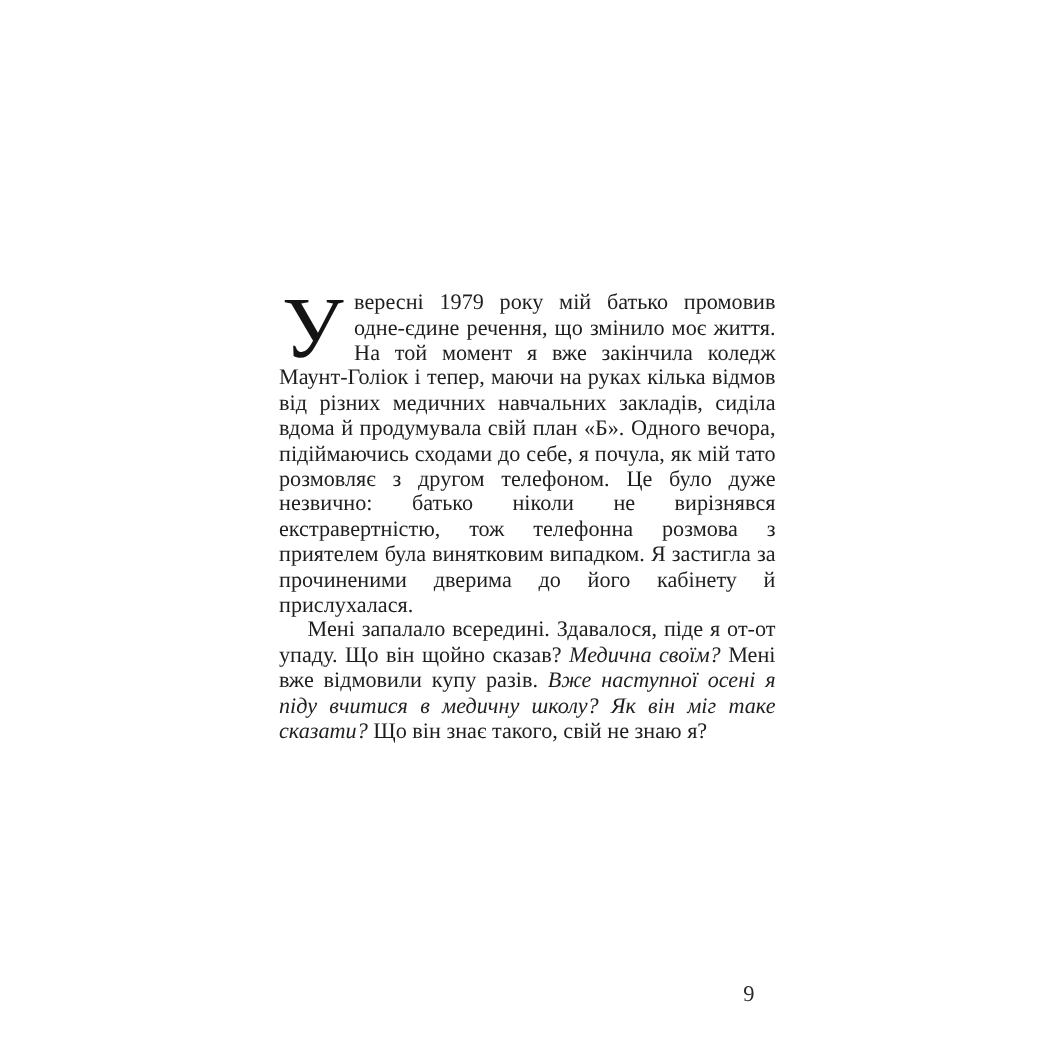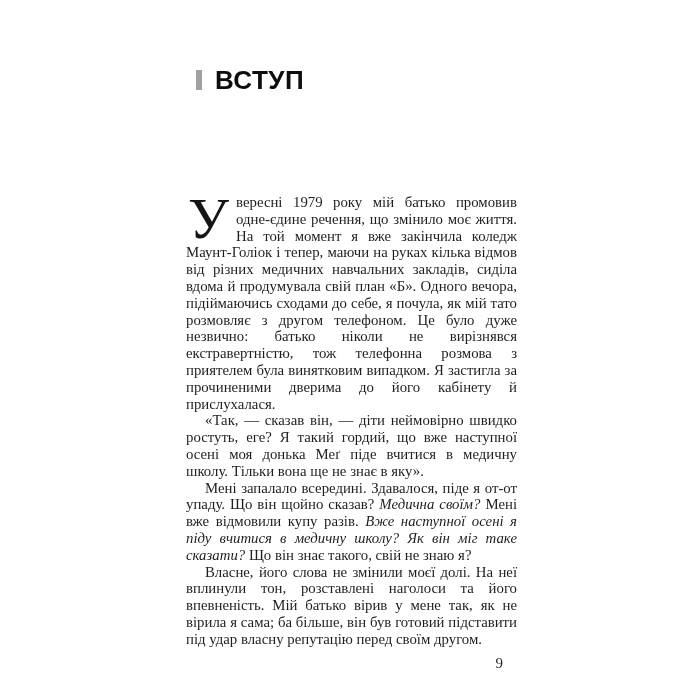--- a/index.html
+++ b/index.html
@@ -75,32 +75,26 @@
     text-align: right;
     font-size: 15px;
     color: #2a2a2a;
   }
 </style>
 </head>
 <body>
 
 <div class="page">
 
-  <div class="chapter-heading">
-    <span class="accent-bar"></span>
-    <h1 class="chapter-title">ВСТУП</h1>
-  </div>
 
   <div class="body-text">
 
     <p class="para"><span class="dropcap">У</span><span>вересні 1979 року мій батько промовив одне-єдине речення, що змінило моє життя. На той момент я вже закінчила коледж Маунт-Голіок і тепер, маючи на руках кілька відмов від різних медичних навчальних закладів, сиділа вдома й продумувала свій план «Б». Одного вечора, підіймаючись сходами до себе, я почула, як мій тато розмовляє з другом телефоном. Це було дуже незвично: батько ніколи не вирізнявся екстравертністю, тож телефонна розмова з приятелем була винятковим випадком. Я застигла за прочиненими дверима до його кабінету й прислухалася.</span></p>
 
-    <p class="para indented">«Так, — сказав він, — діти неймовірно швидко ростуть, еге? Я такий гордий, що вже наступної осені моя донька Меґ піде вчитися в медичну школу. Тільки вона ще не знає в яку».</p>
 
     <p class="para indented"><span>Мені запалало всередині. Здавалося, піде я от-от упаду. Що він щойно сказав? </span><span class="italic">Медична своїм?</span><span> Мені вже відмовили купу разів. </span><span class="italic">Вже наступної осені я піду вчитися в медичну школу? Як він міг таке сказати?</span><span> Що він знає такого, свій не знаю я?</span></p>
 
-    <p class="para indented">Власне, його слова не змінили моєї долі. На неї вплинули тон, розставлені наголоси та його впевненість. Мій батько вірив у мене так, як не вірила я сама; ба більше, він був готовий підставити під удар власну репутацію перед своїм другом.</p>
 
   </div>
 
   <div class="page-number">9</div>
 
 </div>
 
 </body></html>

